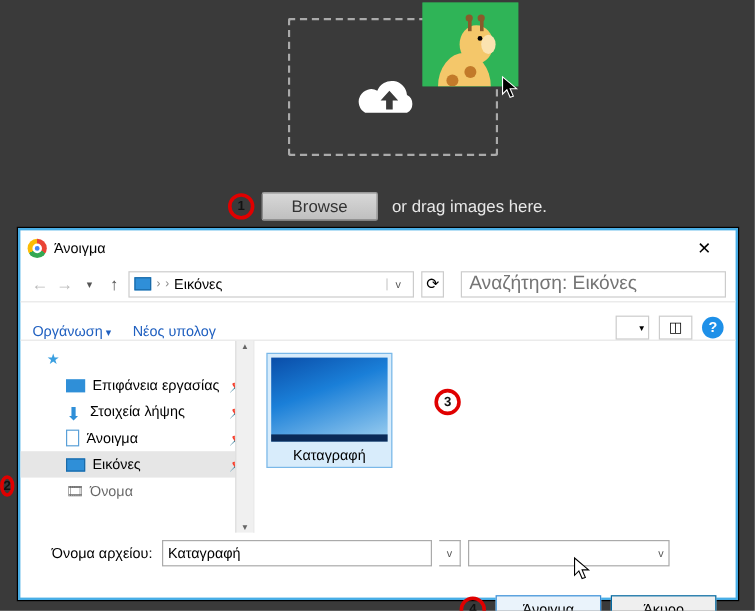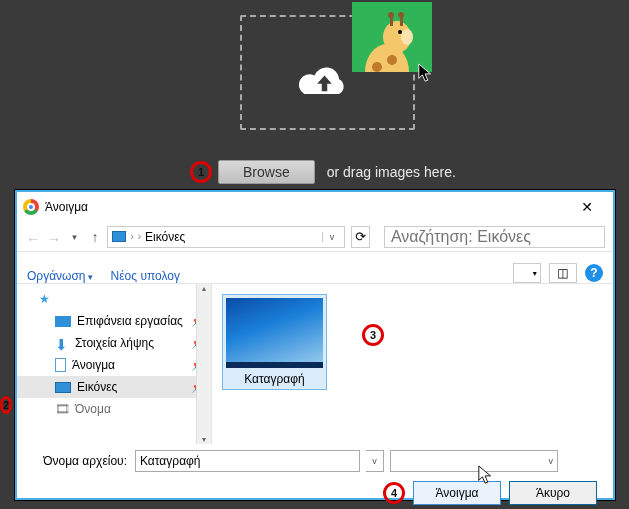--- a/index.html
+++ b/index.html
@@ -58,21 +58,21 @@
 
   .filearea{ flex:1; padding:10px; position:relative;}
   .thumb{ width:105px; border:1px solid #7ab8e8; background:#d8ecfb; padding:3px; position:relative;}
   .thumb-img{ width:97px; height:70px; background:linear-gradient(160deg,#0a4da8 0%,#1a7fd8 40%,#9fd0f0 100%); position:relative;}
   .thumb-img::after{content:"";position:absolute;bottom:0;left:0;right:0;height:6px;background:#0a2a58;}
   .thumb-lab{ text-align:center; font-size:12px; padding-top:4px;}
   .marker3{position:absolute; left:150px; top:40px;}
   .marker2holder{position:absolute; left:0; top:395px; z-index:5;}
 
   .footer{ padding:6px 10px; }
-  .frow{ display:flex; align-items:center; gap:6px; font-size:12px; margin-bottom:9px;}
+  .frow{ display:flex; align-items:center; gap:6px; font-size:12px; margin-bottom:24px;}
   .frow label{ width:100px; text-align:right; margin-right:2px;}
   .fname{ width:225px; height:22px; border:1px solid #aaa; font-size:12px; padding:0 4px;}
   .fname-drop{width:18px;height:22px;border:1px solid #aaa;border-left:none;text-align:center;line-height:20px;font-size:9px;color:#555;}
   .ftype{ width:168px; height:22px; border:1px solid #aaa; font-size:12px; padding:0 4px; display:flex; align-items:center;}
   .ftype span:last-child{margin-left:auto;font-size:9px;color:#555;}
   .btnrow{ display:flex; justify-content:flex-end; align-items:center; gap:8px; padding-right:6px;}
   .dlgbtn{ width:88px; height:24px; border:1px solid #0369a1; background:#efefef; font-size:12px;}
   .dlgbtn.primary{ border:1px solid #3a8fd8; background:#eaf3fb;}
   .cursor2{position:absolute; right:118px; bottom:8px;}
 

